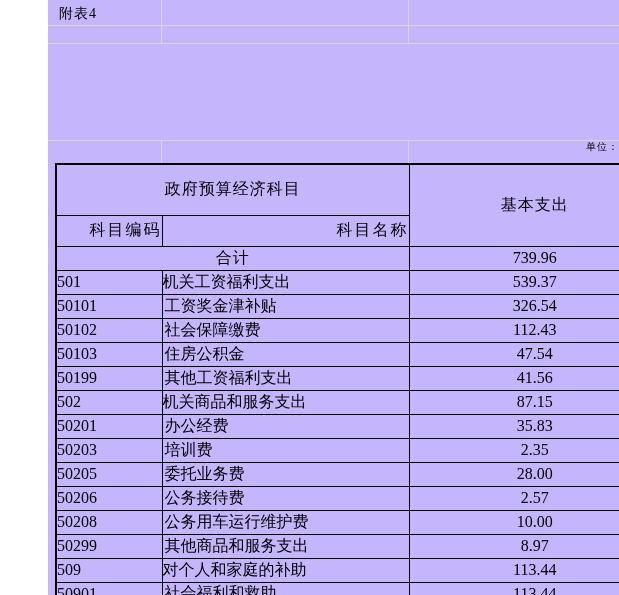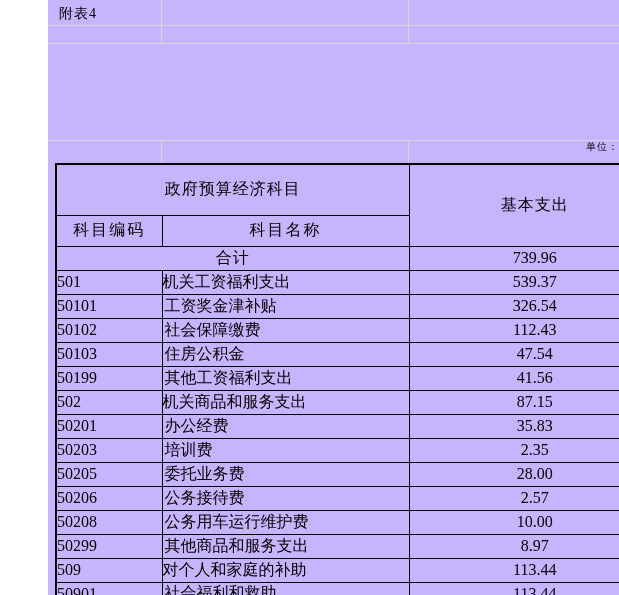--- a/index.html
+++ b/index.html
@@ -25,21 +25,21 @@
   table.budget th,table.budget td{
     border:1px solid #000;font-size:16px;font-weight:normal;padding:0;overflow:hidden;
     white-space:nowrap;
   }
   tr.hrow1{height:51px;}
   tr.hrow2{height:31px;}
   .th-group{text-align:center;vertical-align:middle;letter-spacing:1px;}
   .th-value{text-align:center;vertical-align:middle;letter-spacing:1px;}
   .th-code,.th-name{
     font-family:Liberation Serif, serif;font-weight:bold;
-    text-align:center;vertical-align:middle;letter-spacing:2px;
+    text-align:right;vertical-align:middle;letter-spacing:2px;
   }
   tr.total-row{height:24px;}
   td.total-label{text-align:center;letter-spacing:1px;}
   td.val{text-align:center;padding-right:3px;}
   td.bold,.bold{font-weight:bold;}
   tr.data-row{height:24px;}
   td.code{text-align:left;padding-left:3px;}
   td.code.lvl1{}
   td.name{text-align:left;padding-left:4px;}
   td.name.lvl1{padding-left:2px;}

